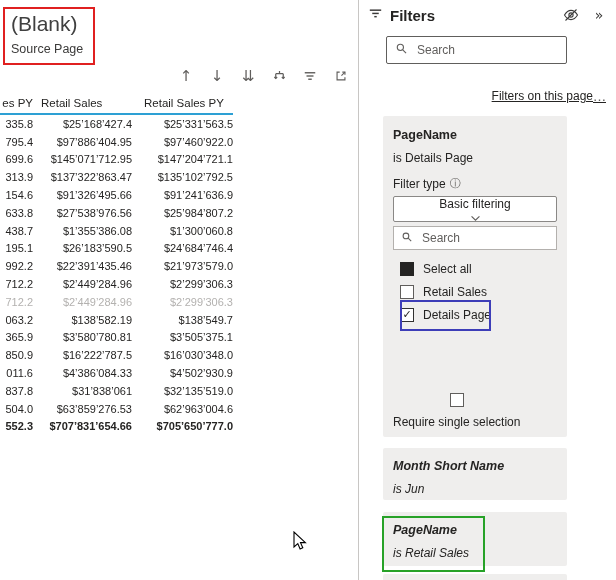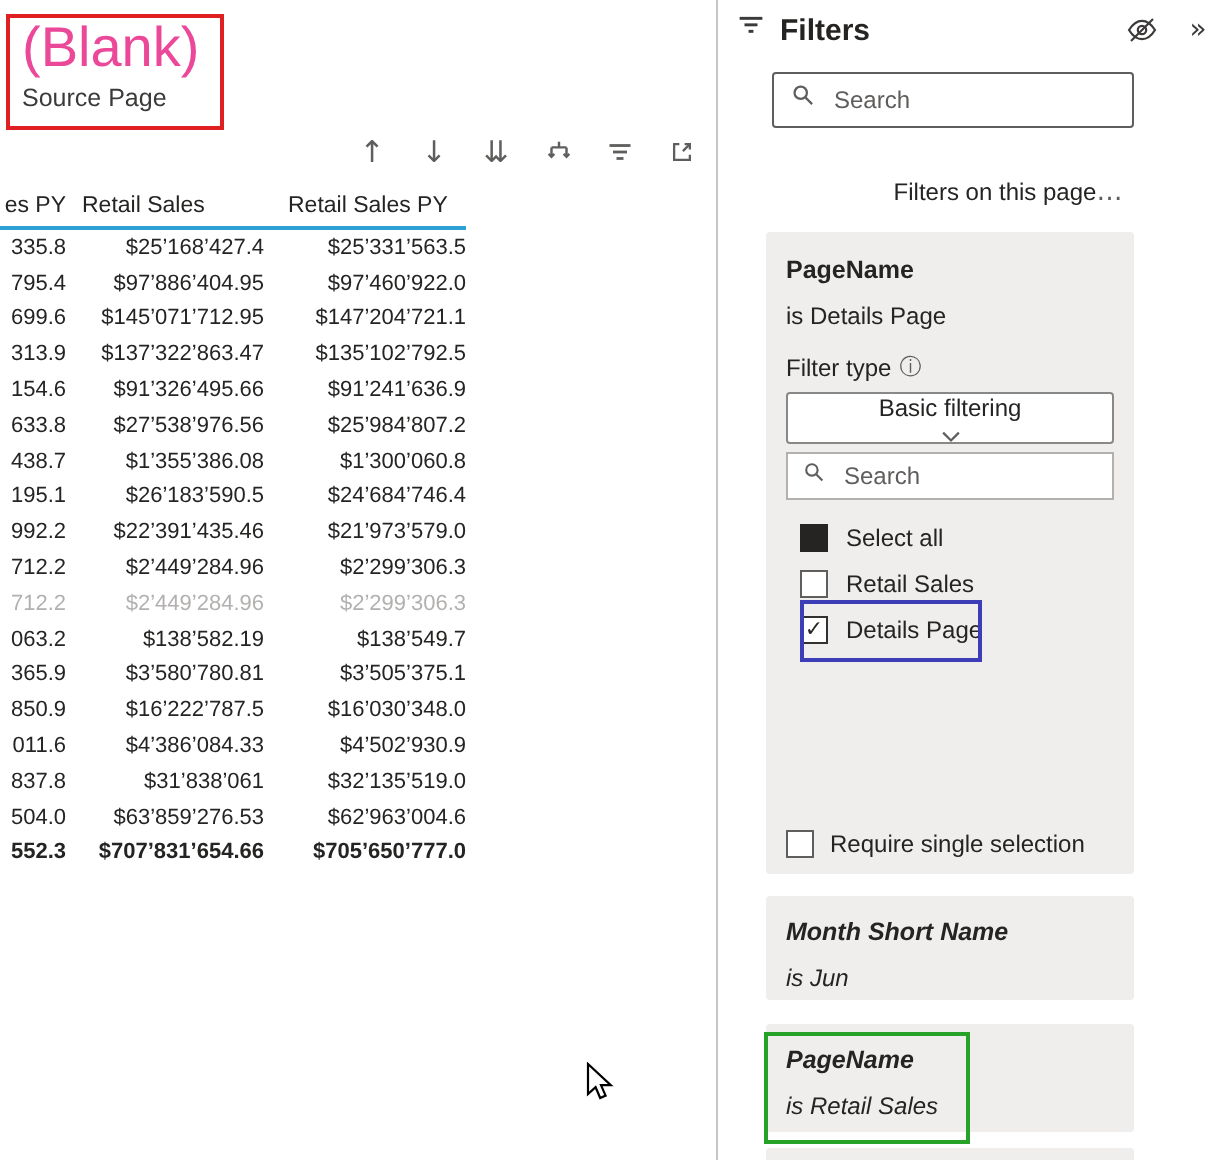--- a/index.html
+++ b/index.html
@@ -11,21 +11,21 @@
   .icon-font{font-family:"DejaVu Sans",sans-serif;}
 
   
   .canvas{position:absolute;left:0;top:0;width:401px;height:580px;background:#fff;}
 
   .title-block{
     position:absolute;left:3px;top:7px;
     border:2px solid #E02020;
     padding:2px 10px 7px 6px;background:transparent;
   }
-  .visual-title{font-size:28px;color:#ec4899;line-height:26px;}
+  .visual-title{font-size:21px;color:#404040;line-height:26px;}
   .visual-subtitle{font-size:12.5px;color:#3b3a39;margin-top:5px;}
 
   .visual-toolbar{
     position:absolute;left:178px;top:64px;height:24px;
     display:flex;align-items:center;gap:15px;color:#605e5c;
   }
   .visual-toolbar span{display:inline-flex;align-items:center;justify-content:center;
     width:16px;height:16px;font-size:15px;line-height:1;cursor:default;}
   .visual-toolbar svg{display:block;}
 
@@ -60,21 +60,21 @@
 
   .pane-search{position:absolute;left:27px;top:36px;width:181px;height:28px;
     border:1px solid #605e5c;border-radius:2px;display:flex;align-items:center;
     padding:0 8px;box-sizing:border-box;background:#fff;}
   .pane-search input,.card-search input{
     border:none;outline:none;font-size:12px;width:100%;margin-left:7px;
     font-family:"Liberation Sans","DejaVu Sans",sans-serif;color:#252423;background:transparent;}
   .pane-search input::placeholder,.card-search input::placeholder{color:#605e5c;}
 
   .section-row{position:absolute;left:43px;right:10px;top:88px;height:16px;
-    display:flex;align-items:center;justify-content:center;font-size:12px;color:#252423;}
+    display:flex;align-items:center;justify-content:flex-end;font-size:12px;color:#252423;text-decoration:underline;}
   .section-more{color:#605e5c;font-size:13px;}
 
   .card{position:absolute;left:24px;width:184px;background:#EFEEED;border-radius:2px;
     box-sizing:border-box;padding:12px 10px;}
   .card-title{font-size:12.5px;font-weight:bold;color:#252423;line-height:15px;}
   .card-title.italic,.card-state.italic{font-style:italic;}
   .card-state{font-size:12px;margin-top:8px;line-height:14px;}
   .card-pagename{top:116px;height:321px;}
   .card-month{top:448px;height:52px;padding-top:11px;}
   .card-pagename2{top:512px;height:54px;padding-top:11px;}
@@ -88,21 +88,21 @@
   .card-search{margin-top:4px;height:24px;background:#fff;border:1px solid #b3b0ad;
     display:flex;align-items:center;padding:0 7px;box-sizing:border-box;}
   .opt-list{margin-top:7px;}
   .opt{height:23px;display:flex;align-items:center;gap:9px;font-size:12px;margin-left:7px;}
   .cb{width:14px;height:14px;box-sizing:border-box;border:1px solid #605e5c;background:#fff;
     display:inline-flex;align-items:center;justify-content:center;font-size:11px;line-height:1;
     font-family:"DejaVu Sans",sans-serif;color:#252423;flex:none;}
   .cb.indeterminate{background:#252423;border-color:#252423;}
   .cb.checked{border-color:#323130;}
   .require-row{position:absolute;left:10px;bottom:8px;display:flex;align-items:center;gap:8px;
-    font-size:12px;}
+    font-size:12px;flex-direction:column;}
 
   
   .ann{position:absolute;pointer-events:none;background:transparent;}
   .ann-blue{left:41px;top:300px;width:87px;height:27px;border:2px solid #3D3DB8;}
   .ann-green{left:23px;top:516px;width:99px;height:52px;border:2px solid #27A228;}
 </style>
 </head>
 <body>
 
 <div class="canvas">

